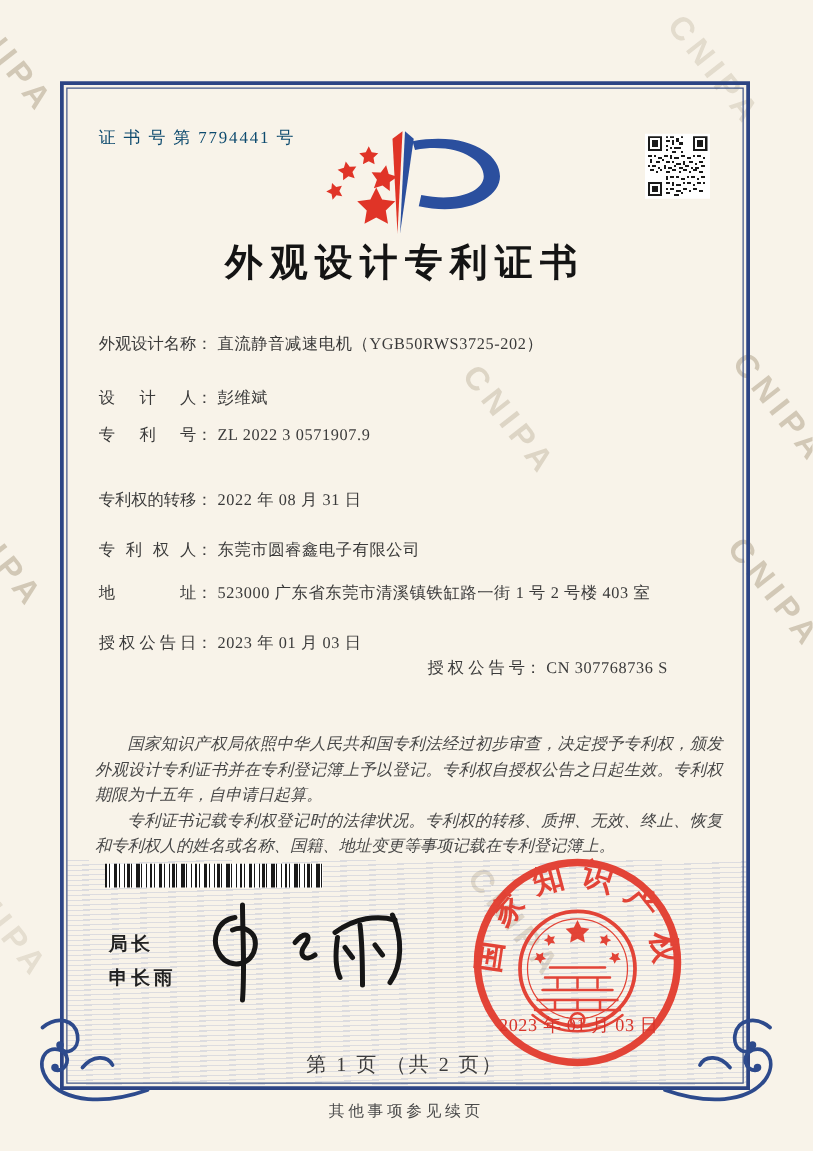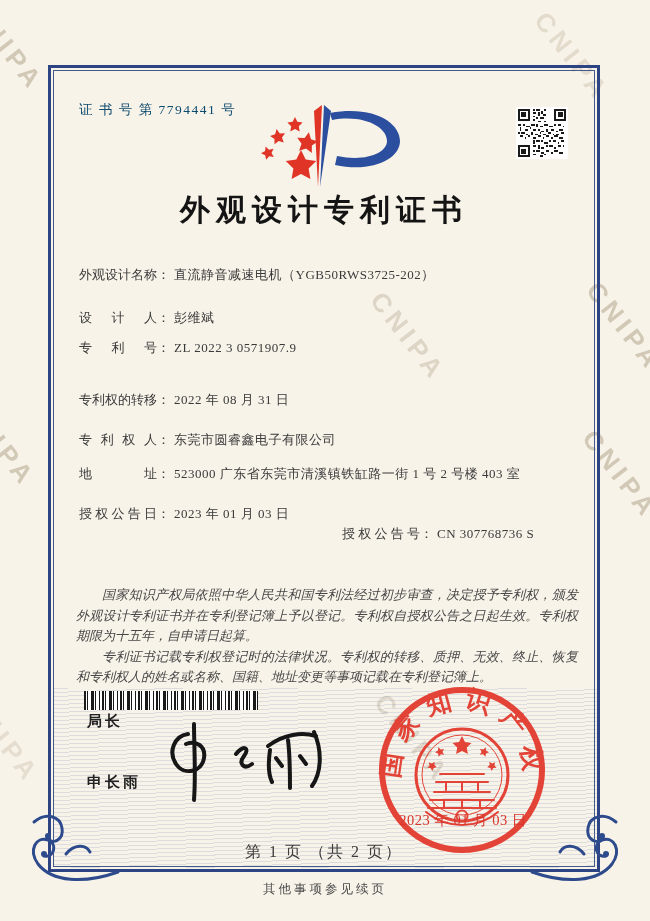--- a/index.html
+++ b/index.html
@@ -156,21 +156,21 @@
   <span class="f-label">授权公告号</span><span class="f-colon">：</span><span class="f-value">CN 307768736 S</span>
 </div>
 
 <div class="abs content paras">
   <p>国家知识产权局依照中华人民共和国专利法经过初步审查，决定授予专利权，颁发外观设计专利证书并在专利登记簿上予以登记。专利权自授权公告之日起生效。专利权期限为十五年，自申请日起算。</p>
   <p>专利证书记载专利权登记时的法律状况。专利权的转移、质押、无效、终止、恢复和专利权人的姓名或名称、国籍、地址变更等事项记载在专利登记簿上。</p>
 </div>
 
 <div class="abs content barcode"></div>
 
-<div class="abs signer" style="top:712px">局长</div>
+<div class="abs signer" style="top:746px">局长</div>
 <div class="abs signer" style="top:773px">申长雨</div>
 
 <svg class="abs sig" viewBox="0 0 190 85">
   <g fill="none" stroke="#161616" stroke-width="4" stroke-linecap="round" stroke-linejoin="round">
     <path d="M38,14 C24,16 18,32 26,44 C34,56 52,52 54,38 C56,26 46,20 36,24"></path>
     <path d="M44,4 C44,26 46,54 44,80"></path>
     <path d="M86,34 C94,24 100,28 94,36 C88,44 94,50 102,44"></path>
     <path d="M118,26 C134,14 152,12 166,16"></path>
     <path d="M164,12 C172,30 172,52 162,66"></path>
     <path d="M138,20 C140,36 140,54 140,68"></path>

